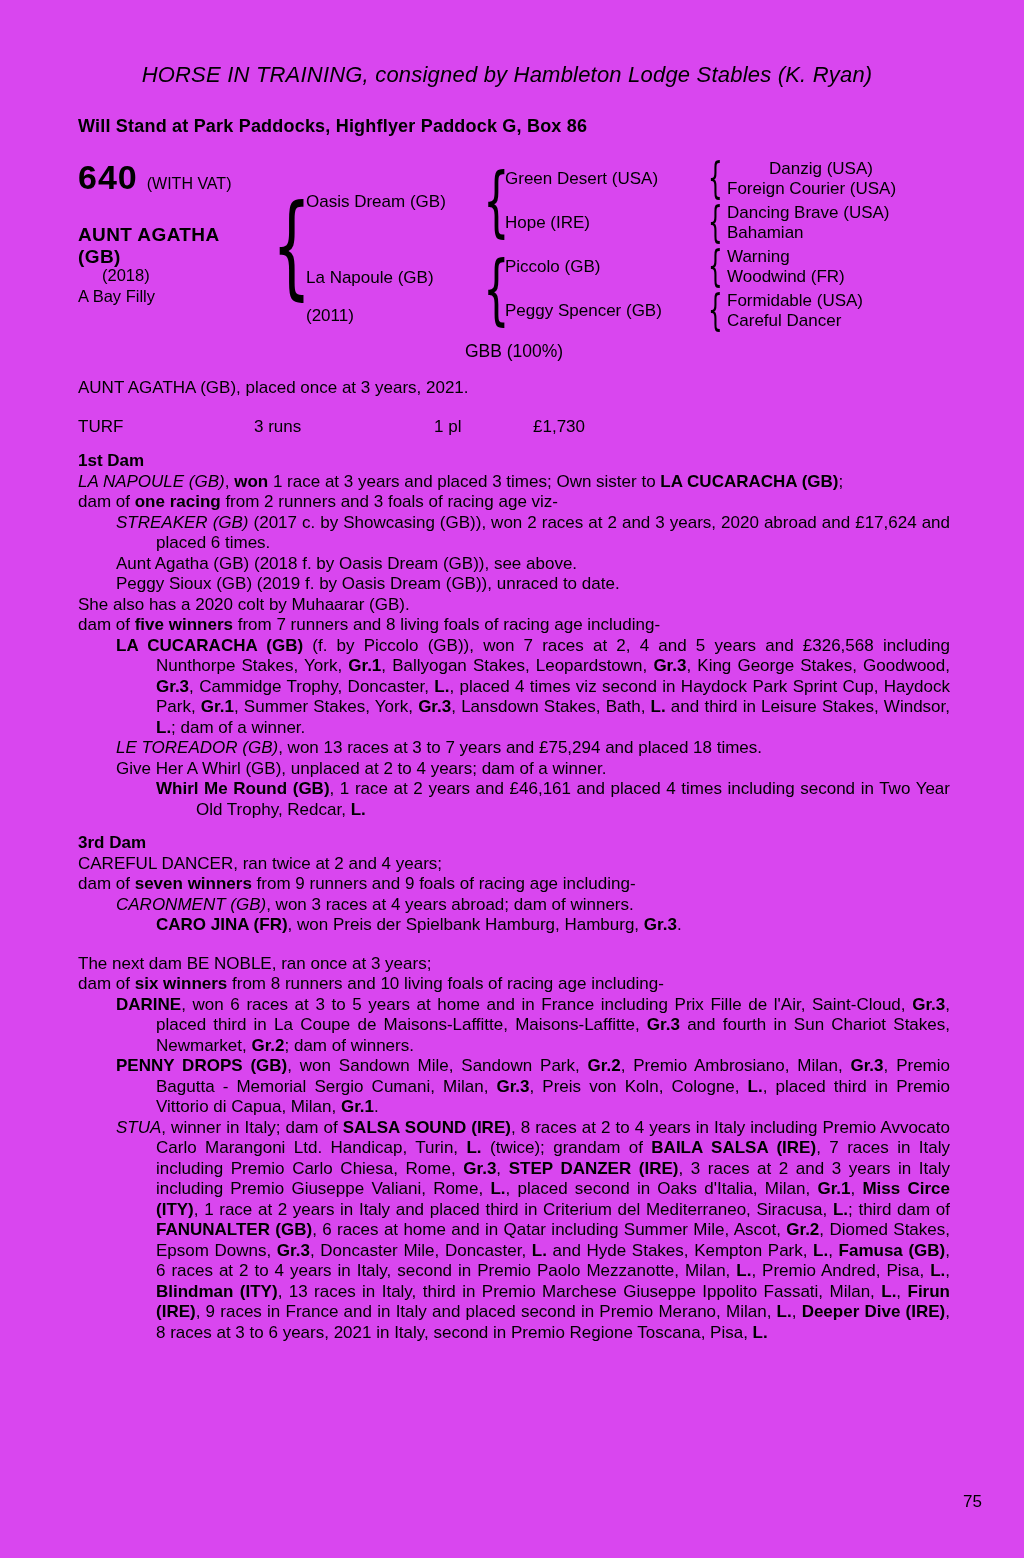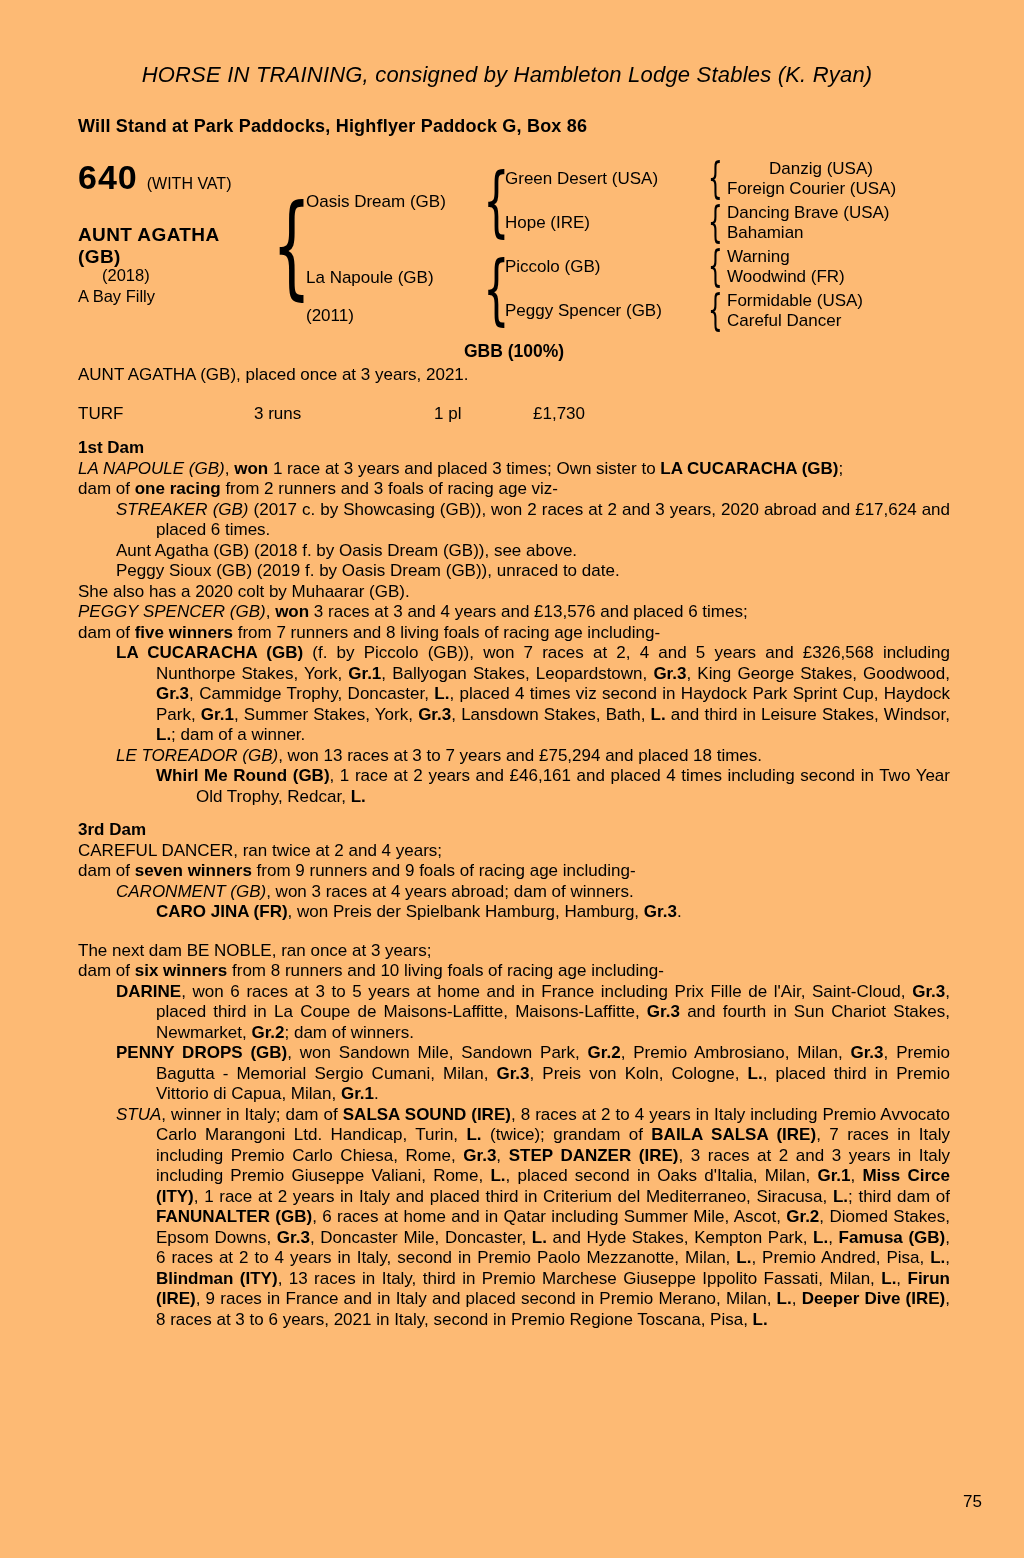--- a/index.html
+++ b/index.html
@@ -1,17 +1,17 @@
 <!DOCTYPE html>
 <html><head>
 <meta charset="utf-8">
 <style>
   html,body{margin:0;padding:0;background:#e8e8e8;}
   .page{
-    position:relative;width:1024px;height:1558px;background:#fdba74;
+    position:relative;width:1024px;height:1558px;background:#d946ef;
     font-family:"Liberation Sans",sans-serif;color:#000;overflow:hidden;
     margin:0 auto;
   }
   
   .title{
     position:absolute;top:62px;left:0;width:1014px;text-align:center;
     font-size:22px;font-style:italic;letter-spacing:0.2px;
   }
   .stand{
     position:absolute;top:116px;left:78px;font-size:18px;font-weight:bold;letter-spacing:0.2px;text-align:center;
@@ -29,21 +29,21 @@
     transform:scaleX(0.55);transform-origin:left center;font-weight:400;
   }
   .brace-big{font-size:112px;line-height:118px;}
   .brace-mid{font-size:76px;line-height:80px;}
   .brace-small{font-size:42px;line-height:44px;}
   
   .content{
     position:absolute;left:78px;top:341px;width:872px;
     font-size:17px;line-height:20.5px;
   }
-  .gbb{text-align:center;font-weight:bold;font-size:17.5px;margin-bottom:3px;}
+  .gbb{text-align:center;font-weight:normal;font-size:17.5px;margin-bottom:16px;}
   .summary{margin-bottom:19px;}
   .turf-row{position:relative;height:21px;margin-bottom:0;}
   .turf-row span{position:absolute;top:0;white-space:nowrap;}
   .t-surface{left:0;}
   .t-runs{left:176px;}
   .t-pl{left:356px;}
   .t-earn{left:455px;}
   .p{text-align:justify;}
   .b{font-weight:bold;}
   .i{font-style:italic;}
@@ -111,24 +111,24 @@
       <span class="t-earn">£1,730</span>
     </div>
     <div id="sections">
         <div class="p heading"><span>1st Dam</span></div>
         <div class="p hang"><span class="i">LA NAPOULE (GB)</span><span>, </span><span class="b">won</span><span> 1 race at 3 years and placed 3 times; Own sister to </span><span class="b">LA CUCARACHA (GB)</span><span>;</span></div>
         <div class="p flush"><span>dam of </span><span class="b">one racing</span><span> from 2 runners and 3 foals of racing age viz-</span></div>
         <div class="p ind1"><span class="i">STREAKER (GB)</span><span> (2017 c. by Showcasing (GB)), won 2 races at 2 and 3 years, 2020 abroad and £17,624 and placed 6 times.</span></div>
         <div class="p ind1"><span>Aunt Agatha (GB) (2018 f. by Oasis Dream (GB)), see above.</span></div>
         <div class="p ind1"><span>Peggy Sioux (GB) (2019 f. by Oasis Dream (GB)), unraced to date.</span></div>
         <div class="p flush"><span>She also has a 2020 colt by Muhaarar (GB).</span></div>
-        <div class="p hang"><span class="i">PEGGY SPENCER (GB)</span><span>, </span><span class="b">won</span><span> 3 races at 3 and 4 years and £13,576 and placed 6 times;</span></div>
         <div class="p flush"><span>dam of </span><span class="b">five winners</span><span> from 7 runners and 8 living foals of racing age including-</span></div>
         <div class="p ind1"><span class="b">LA CUCARACHA (GB)</span><span> (f. by Piccolo (GB)), won 7 races at 2, 4 and 5 years and £326,568 including Nunthorpe Stakes, York, </span><span class="b">Gr.1</span><span>, Ballyogan Stakes, Leopardstown, </span><span class="b">Gr.3</span><span>, King George Stakes, Goodwood, </span><span class="b">Gr.3</span><span>, Cammidge Trophy, Doncaster, </span><span class="b">L.</span><span>, placed 4 times viz second in Haydock Park Sprint Cup, Haydock Park, </span><span class="b">Gr.1</span><span>, Summer Stakes, York, </span><span class="b">Gr.3</span><span>, Lansdown Stakes, Bath, </span><span class="b">L.</span><span> and third in Leisure Stakes, Windsor, </span><span class="b">L.</span><span>; dam of a winner.</span></div>
         <div class="p ind1"><span class="i">LE TOREADOR (GB)</span><span>, won 13 races at 3 to 7 years and £75,294 and placed 18 times.</span></div>
+        <div class="p ind1"><span>Give Her A Whirl (GB), unplaced at 2 to 4 years; dam of a winner.</span></div>
         <div class="p ind2"><span class="b">Whirl Me Round (GB)</span><span>, 1 race at 2 years and £46,161 and placed 4 times including second in Two Year Old Trophy, Redcar, </span><span class="b">L.</span></div>
         <div class="p heading"><span>3rd Dam</span></div>
         <div class="p flush"><span>CAREFUL DANCER, ran twice at 2 and 4 years;</span></div>
         <div class="p flush"><span>dam of </span><span class="b">seven winners</span><span> from 9 runners and 9 foals of racing age including-</span></div>
         <div class="p ind1"><span class="i">CARONMENT (GB)</span><span>, won 3 races at 4 years abroad; dam of winners.</span></div>
         <div class="p ind2"><span class="b">CARO JINA (FR)</span><span>, won Preis der Spielbank Hamburg, Hamburg, </span><span class="b">Gr.3</span><span>.</span></div>
         <div class="p flush gap"><span>The next dam BE NOBLE, ran once at 3 years;</span></div>
         <div class="p flush"><span>dam of </span><span class="b">six winners</span><span> from 8 runners and 10 living foals of racing age including-</span></div>
         <div class="p ind1"><span class="b">DARINE</span><span>, won 6 races at 3 to 5 years at home and in France including Prix Fille de l'Air, Saint-Cloud, </span><span class="b">Gr.3</span><span>, placed third in La Coupe de Maisons-Laffitte, Maisons-Laffitte, </span><span class="b">Gr.3</span><span> and fourth in Sun Chariot Stakes, Newmarket, </span><span class="b">Gr.2</span><span>; dam of winners.</span></div>
         <div class="p ind1"><span class="b">PENNY DROPS (GB)</span><span>, won Sandown Mile, Sandown Park, </span><span class="b">Gr.2</span><span>, Premio Ambrosiano, Milan, </span><span class="b">Gr.3</span><span>, Premio Bagutta - Memorial Sergio Cumani, Milan, </span><span class="b">Gr.3</span><span>, Preis von Koln, Cologne, </span><span class="b">L.</span><span>, placed third in Premio Vittorio di Capua, Milan, </span><span class="b">Gr.1</span><span>.</span></div>

